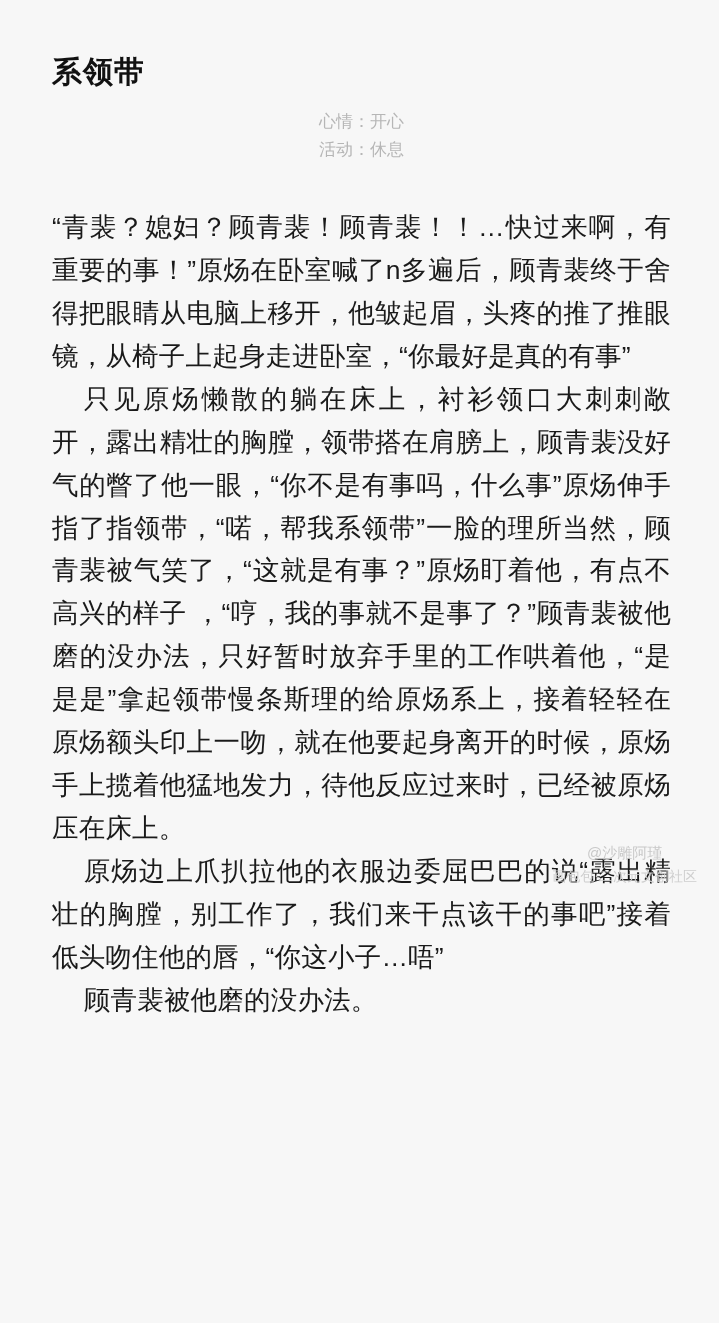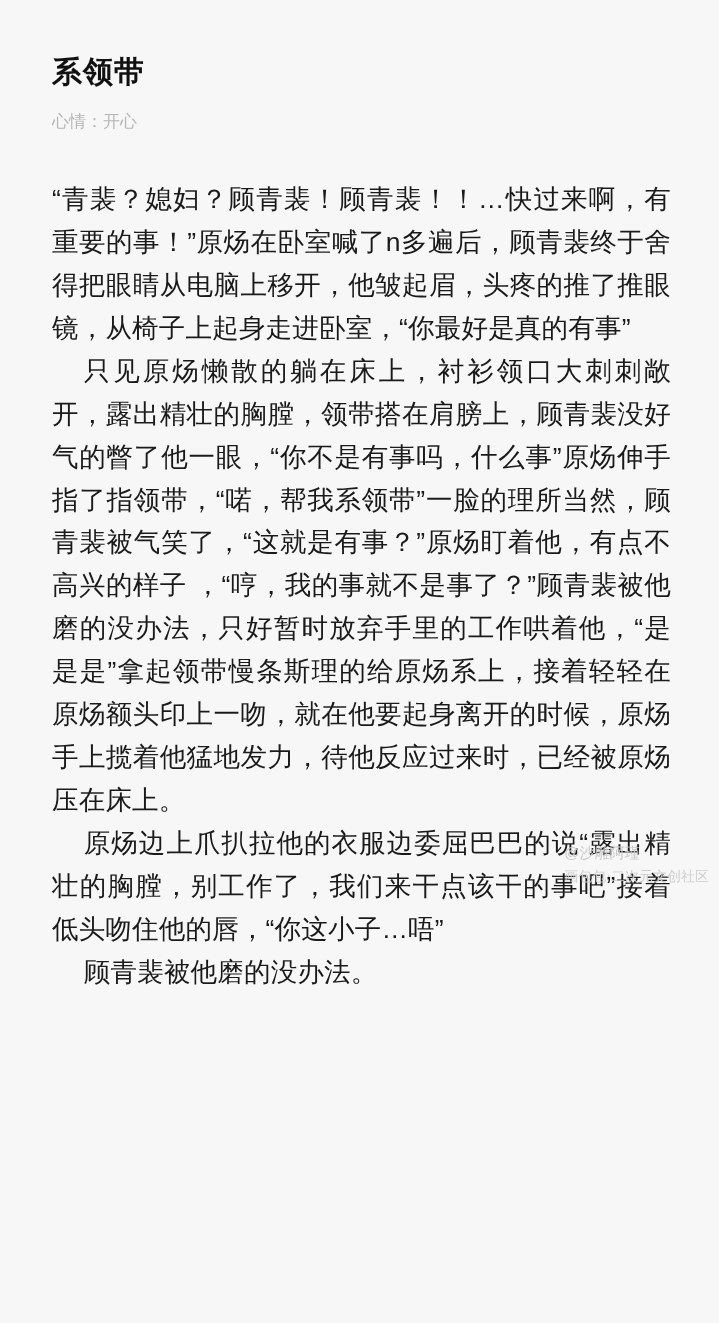--- a/index.html
+++ b/index.html
@@ -32,42 +32,43 @@
   }
   .meta {
     margin-top: 18px;
     color: #b6b6b6;
     font-size: 17px;
     line-height: 1.65;
   }
   .meta-row {
     display: block;
     white-space: nowrap;
+    text-align: center;
   }
   .body-text {
     margin-top: 42px;
     font-size: 26.5px;
     line-height: 1.62;
     color: #1a1a1a;
     letter-spacing: 0.2px;
     text-align: justify;
     text-justify: inter-character;
   }
   .para {
     margin: 0;
     text-indent: 1.2em;
   }
   .para.first {
     text-indent: 0;
   }
   .watermark {
     position: absolute;
-    right: 10px;
+    right: 22px;
     bottom: 52px;
-    text-align: left;
+    text-align: center;
     pointer-events: none;
     margin-top: 48px;
   }
   .wm-line1 {
     color: #c9c9c9;
     font-size: 15px;
     line-height: 1.55;
     display: block;
   }
   .wm-line2 {
@@ -81,20 +82,21 @@
 </style>
 </head>
 <body>
 
 <div class="page">
 
   <h1 class="title">系领带</h1>
 
   <div class="meta">
     <span class="meta-row">心情：开心</span>
+    <span class="meta-row">活动：休息</span>
   </div>
 
   <div class="body-text">
     <p class="para first">“青裴？媳妇？顾青裴！顾青裴！！…快过来啊，有重要的事！”原炀在卧室喊了n多遍后，顾青裴终于舍得把眼睛从电脑上移开，他皱起眉，头疼的推了推眼镜，从椅子上起身走进卧室，“你最好是真的有事”</p>
     <p class="para">只见原炀懒散的躺在床上，衬衫领口大刺刺敞开，露出精壮的胸膛，领带搭在肩膀上，顾青裴没好气的瞥了他一眼，“你不是有事吗，什么事”原炀伸手指了指领带，“喏，帮我系领带”一脸的理所当然，顾青裴被气笑了，“这就是有事？”原炀盯着他，有点不高兴的样子 ，“哼，我的事就不是事了？”顾青裴被他磨的没办法，只好暂时放弃手里的工作哄着他，“是是是”拿起领带慢条斯理的给原炀系上，接着轻轻在原炀额头印上一吻，就在他要起身离开的时候，原炀手上揽着他猛地发力，待他反应过来时，已经被原炀压在床上。</p>
     <p class="para">原炀边上爪扒拉他的衣服边委屈巴巴的说“露出精壮的胸膛，别工作了，我们来干点该干的事吧”接着低头吻住他的唇，“你这小子…唔”</p>
     <p class="para">顾青裴被他磨的没办法。</p>
   </div>
 
   <div class="watermark">

